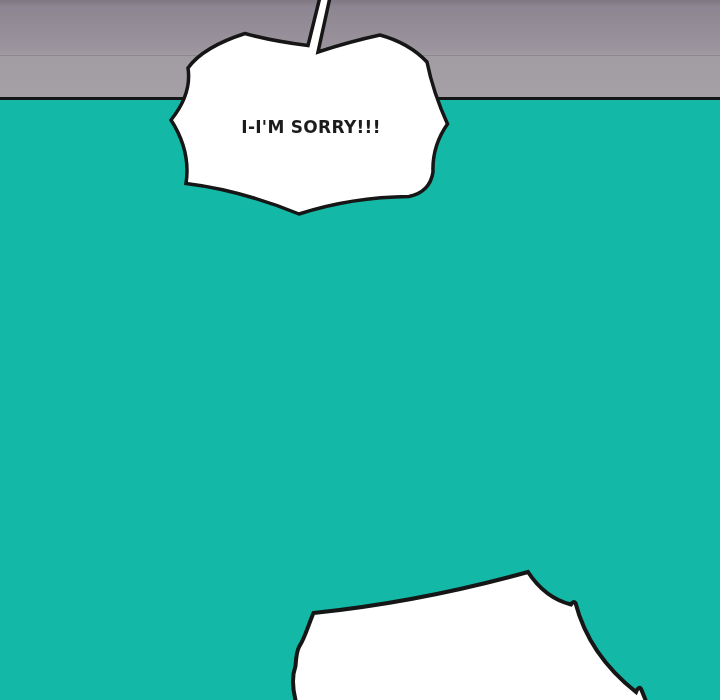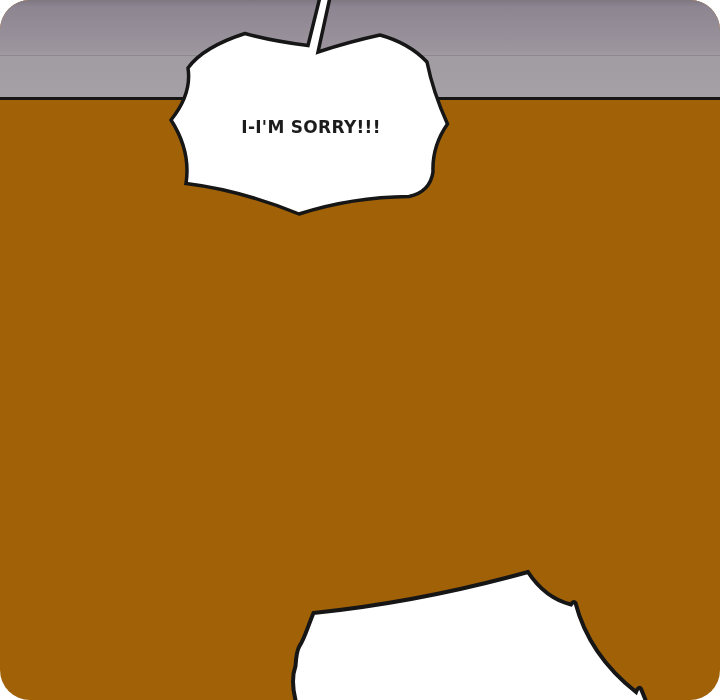--- a/index.html
+++ b/index.html
@@ -5,23 +5,22 @@
   html, body {
     margin: 0;
     padding: 0;
     background: #ffffff;
   }
   .stage {
     position: relative;
     width: 720px;
     height: 700px;
     overflow: hidden;
-    background: #a16207;
+    background: #14b8a6;
     font-family: "DejaVu Sans", sans-serif;
-    border-radius: 30px;
   }
   
   .backdrop {
     position: absolute;
     left: 0; top: 0;
     width: 720px;
     height: 97px;
     background: linear-gradient(180deg,
       #7e7781 0%,
       #8d8591 7%,

